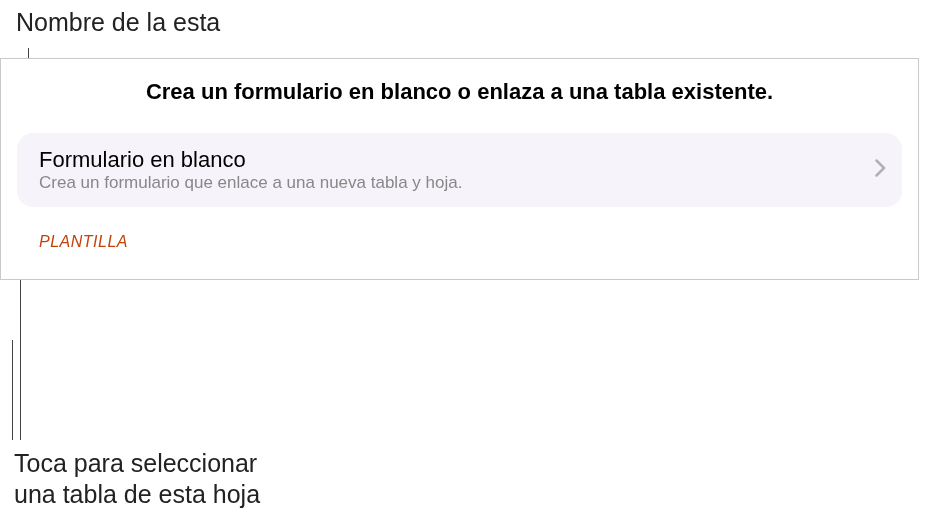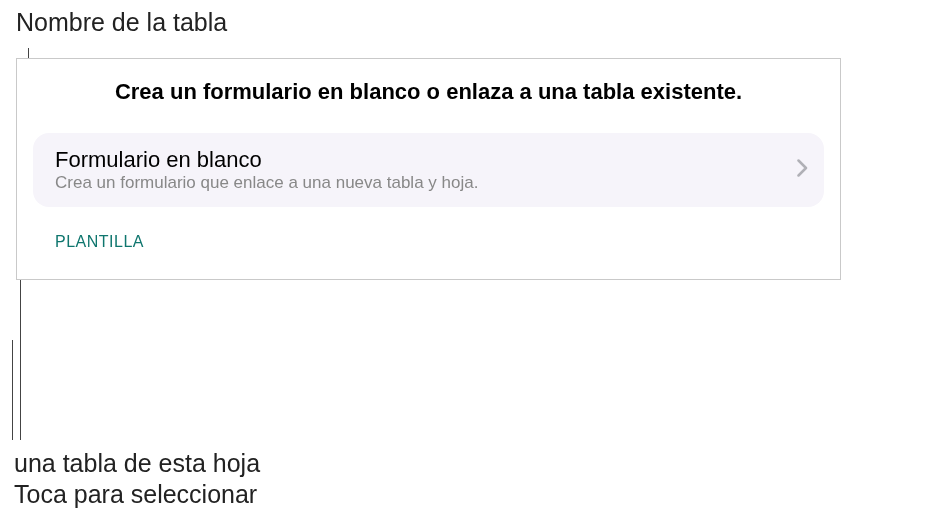--- a/index.html
+++ b/index.html
@@ -49,22 +49,22 @@
       position: absolute;
       top: 448px;
       left: 14px;
       font-size: 25px;
       color: #222;
       line-height: 1.25;
     }
     .panel {
       position: absolute;
       top: 58px;
-      left: 16px;
-      width: 825px;
+      left: 0;
+      width: 919px;
       border: 1px solid #c9c9c9;
       background: #ffffff;
       padding: 20px 16px 20px 16px;
     }
     .panel-title {
       text-align: center;
       font-size: 22px;
       font-weight: 700;
       color: #000;
       margin-bottom: 28px;
@@ -99,40 +99,41 @@
       font-size: 17px;
       color: #888;
     }
     .chevron {
       color: #b0b0b6;
       flex-shrink: 0;
       margin-left: 12px;
     }
     .section-header {
       font-size: 16px;
-      color: #0f766e;
+      color: #c2410c;
       letter-spacing: 0.5px;
       margin: 26px 0 8px 22px;
       text-transform: uppercase;
+      font-style: italic;
     }
     .blank-row {
       padding-top: 14px;
       padding-bottom: 14px;
     }
   </style>
 </head>
 <body>
 
-<div class="callout-top">Nombre de la tabla</div>
+<div class="callout-top">Nombre de la esta</div>
 <div class="callout-top-line"></div>
 <div class="callout-bottom-line1"></div>
 <div class="callout-bottom-line2"></div>
 <div class="callout-bottom">
+  <div>Toca para seleccionar</div>
   <div>una tabla de esta hoja</div>
-  <div>Toca para seleccionar</div>
 </div>
 
 <div class="panel">
   <div class="panel-title">Crea un formulario en blanco o enlaza a una tabla existente.</div>
 
   <div class="list">
     <div class="list-row blank-row">
       <div class="row-text">
         <span class="row-title">Formulario en blanco</span>
         <span class="row-sub">Crea un formulario que enlace a una nueva tabla y hoja.</span>

